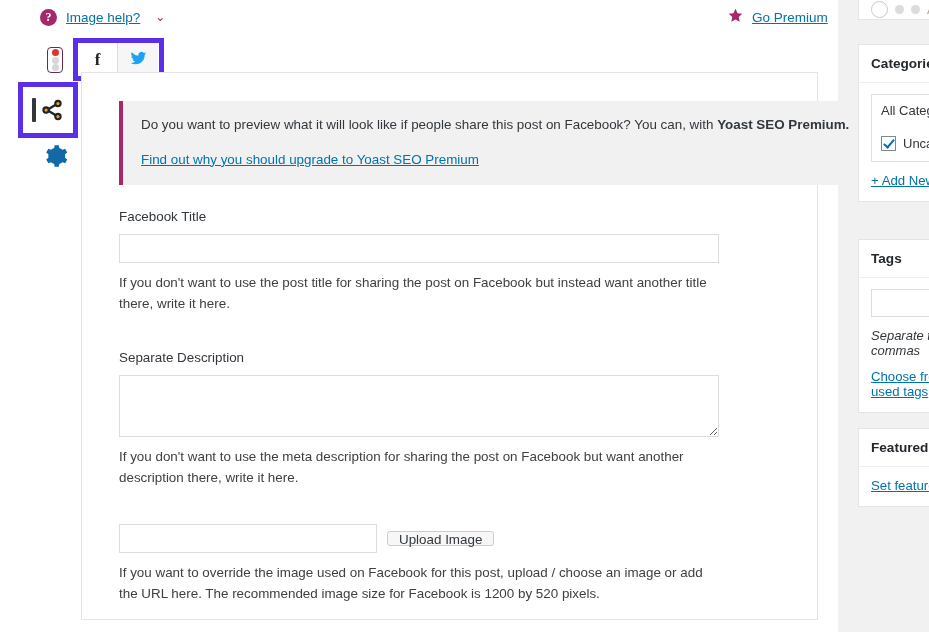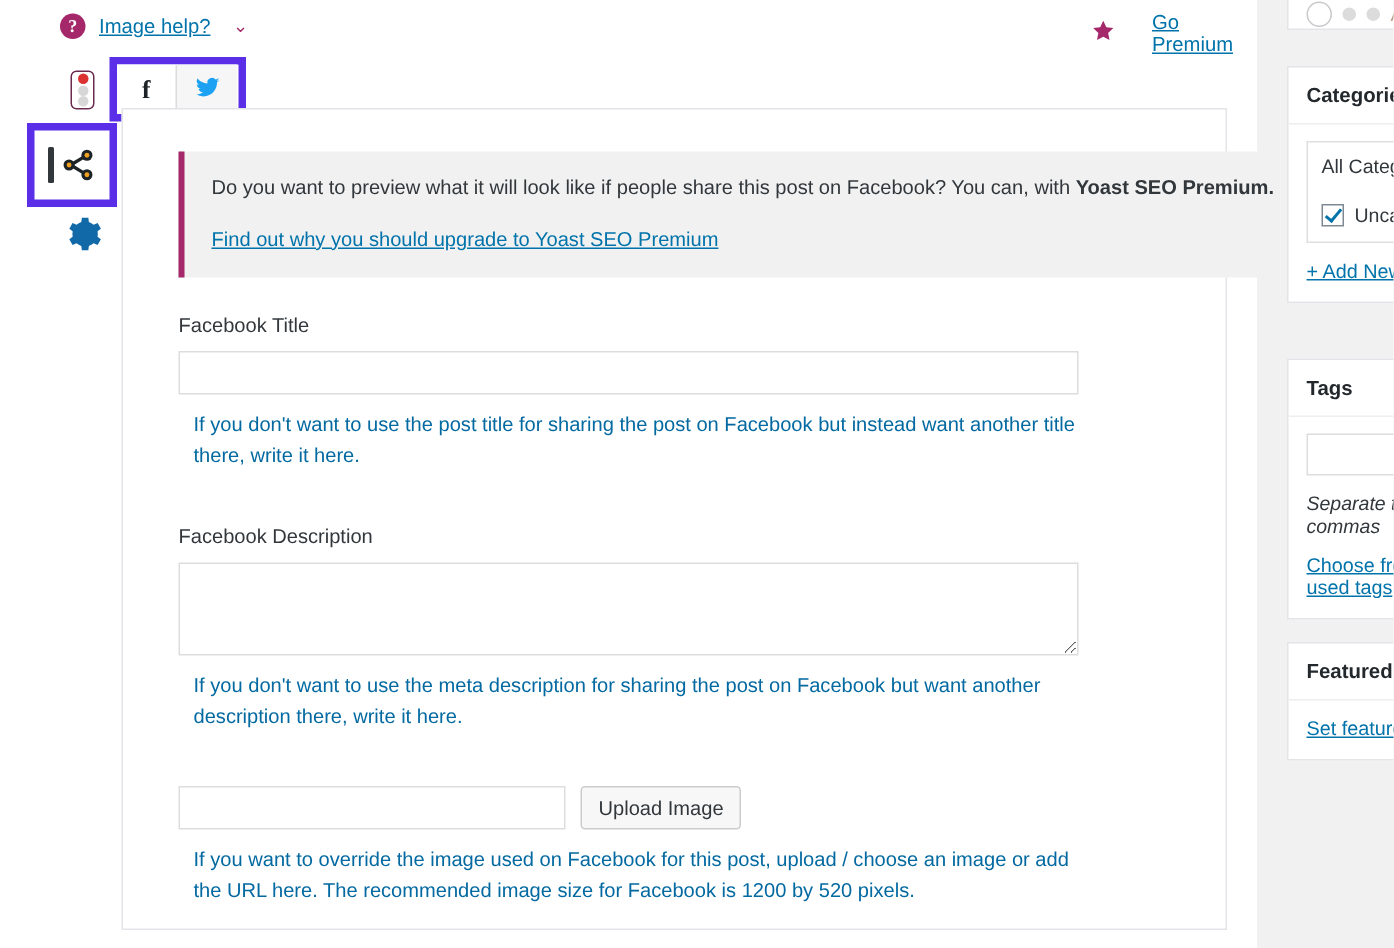--- a/index.html
+++ b/index.html
@@ -238,48 +238,48 @@
     font-size: 13px;
     color: #32373c;
     outline: none;
     resize: both;
     display: block;
     border-radius: 0;
   }
   .hint {
     font-size: 13.4px;
     line-height: 1.6;
-    color: #0369a1;
-    margin: 9px 0 0 10px;
+    color: #404040;
+    margin: 9px 0 0 0;
     max-width: 600px;
   }
   .spacer-lg { height: 29px; }
   .img-row { display: flex; align-items: center; gap: 10px; }
   .img-input { width: 258px; }
   .upload-btn {
-    height: 29px;
+    height: 15px;
     padding: 0 11px;
     border: 1px solid #ccc;
     background: #f7f7f7;
     color: #32373c;
     font-family: "Liberation Sans", sans-serif;
     font-size: 13.4px;
     cursor: pointer;
     border-radius: 3px;
     box-sizing: border-box;
   }
 
   
   .go-premium {
     position: absolute;
     left: 727px;
     top: 7px;
     display: flex;
     align-items: center;
-    gap: 24px;
+    gap: 8px;
   }
   .go-premium a {
     color: #0073aa;
     text-decoration: underline;
     font-size: 13.5px;
     cursor: pointer;
   }
 
   
   .sidebar {
@@ -466,21 +466,21 @@
 
         <div class="field">
           <label class="field-label">Facebook Title</label>
           <input class="text-input" type="text" value="" style="">
           <p class="hint">If you don't want to use the post title for sharing the post on Facebook but instead want another title there, write it here.</p>
         </div>
 
         <div class="spacer-lg"></div>
 
         <div class="field">
-          <label class="field-label">Facebook Description</label>
+          <label class="field-label">Separate Description</label>
           <textarea class="textarea-input" style=""></textarea>
           <p class="hint">If you don't want to use the meta description for sharing the post on Facebook but want another description there, write it here.</p>
         </div>
 
         <div class="spacer-lg"></div>
 
         <div class="field">
           <div class="img-row">
             <input class="text-input img-input" type="text" value="" style="">
             <button class="upload-btn">Upload Image</button>

